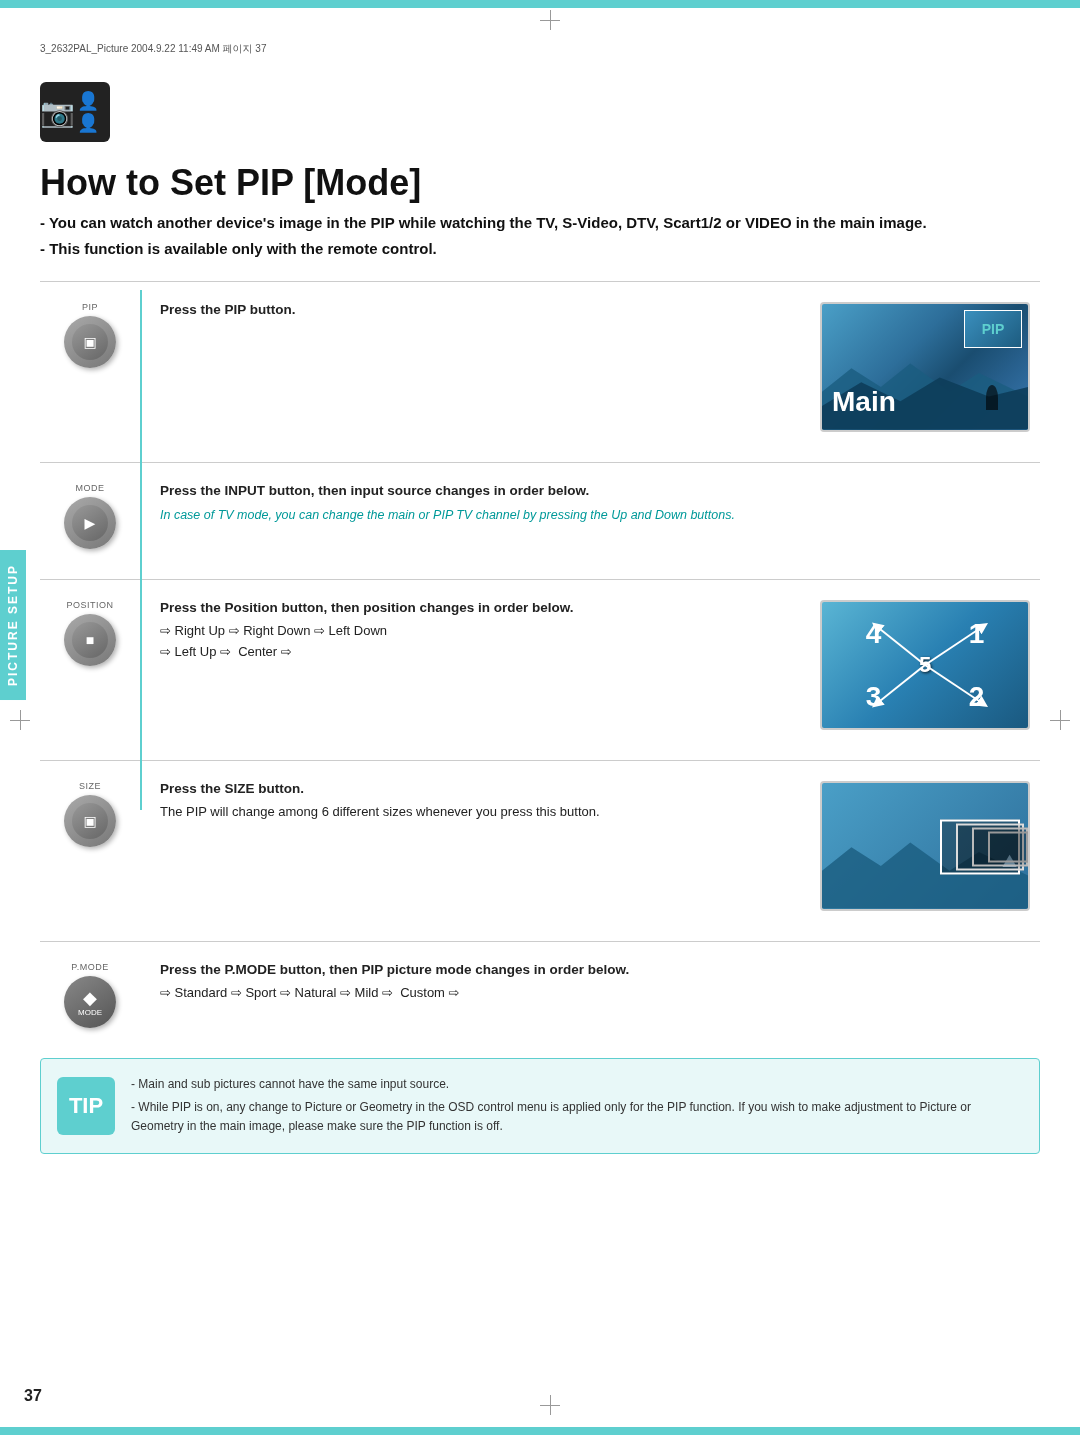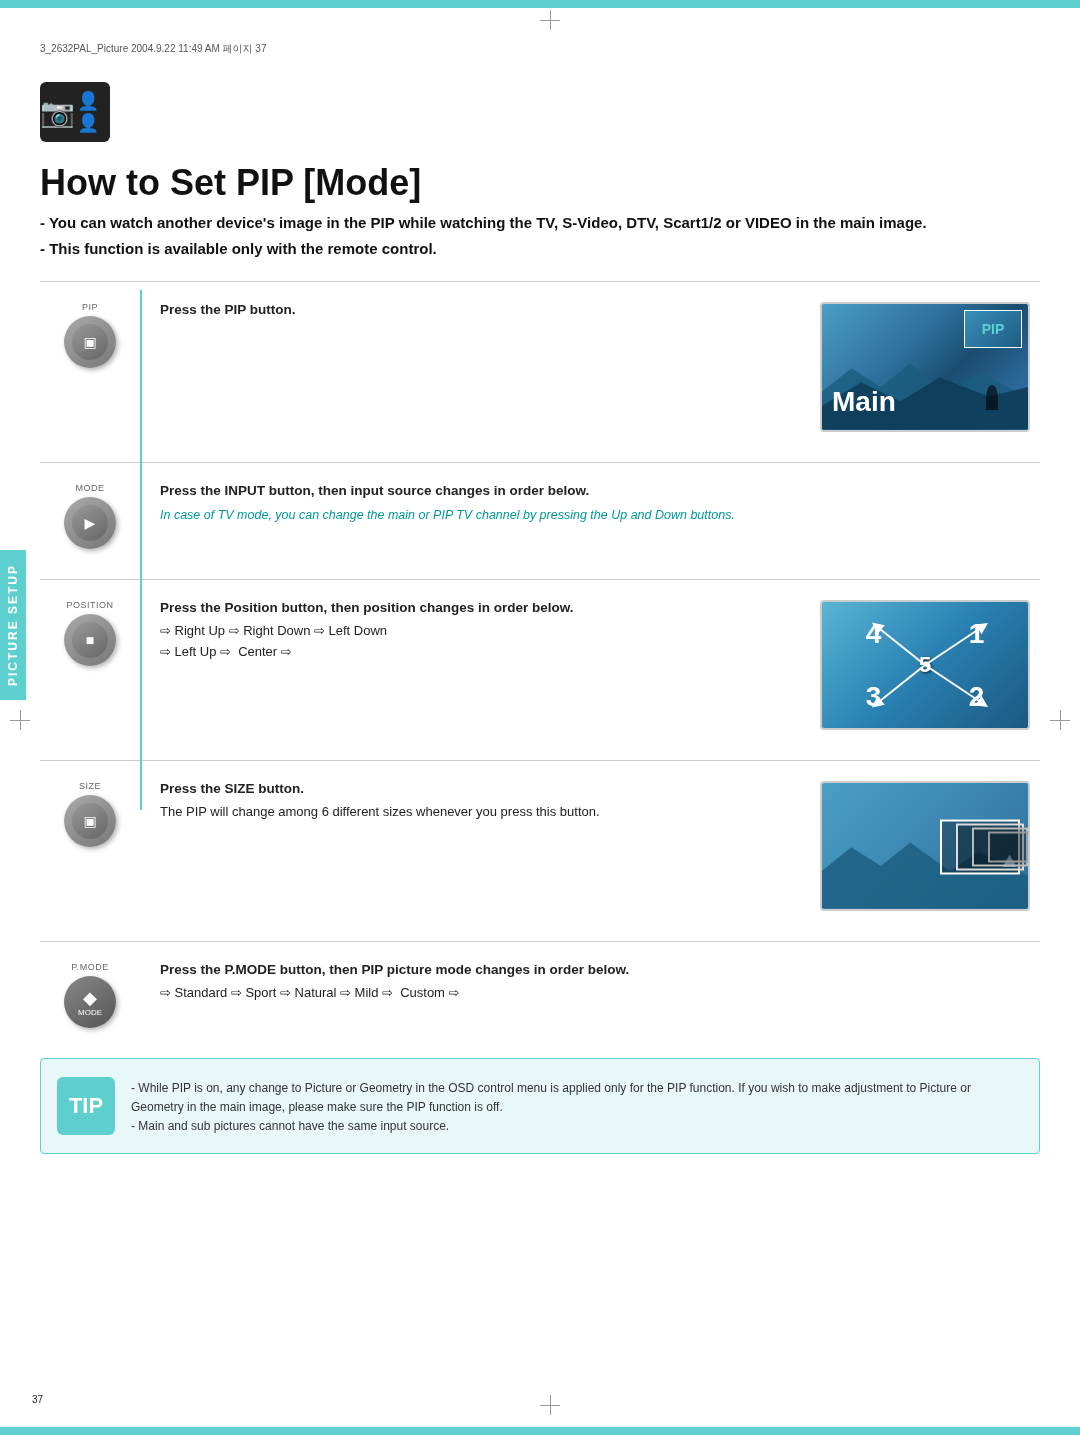--- a/index.html
+++ b/index.html
@@ -286,23 +286,23 @@
     .tip-text {
       font-size: 12px;
       color: #333;
       line-height: 1.6;
     }
 
     
     .page-number {
       position: absolute;
       bottom: 30px;
-      left: 32px;
-      font-size: 10px;
-      font-weight: normal;
+      left: 24px;
+      font-size: 16px;
+      font-weight: bold;
     }
 
     
     .side-tab {
       position: absolute;
       left: 0;
       top: 550px;
       background: #5ecfcf;
       writing-mode: vertical-rl;
       text-orientation: mixed;
@@ -518,20 +518,20 @@
       </div>
     </div>
     <div class="section-image" style="width:220px;"></div>
   </div>
 
 </div>
 
 <div class="tip-section">
   <div class="tip-badge">TIP</div>
   <div class="tip-text">
+    <div>- Main and sub pictures cannot have the same input source.</div>
     <div style="margin-top:4px;">- While PIP is on, any change to Picture or Geometry in the OSD control menu is applied only for the PIP function. If you wish to make adjustment to Picture or Geometry in the main image, please make sure the PIP function is off.</div>
-    <div>- Main and sub pictures cannot have the same input source.</div>
   </div>
 </div>
 
 <div class="page-number">37</div>
 
 <div class="top-bar" style="position:absolute; bottom:0; width:100%;"></div>
 
 </body></html>

